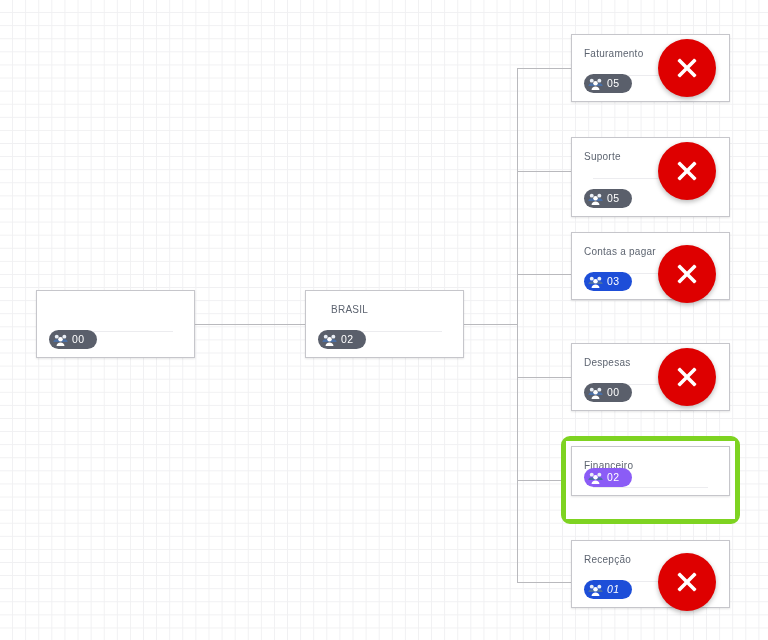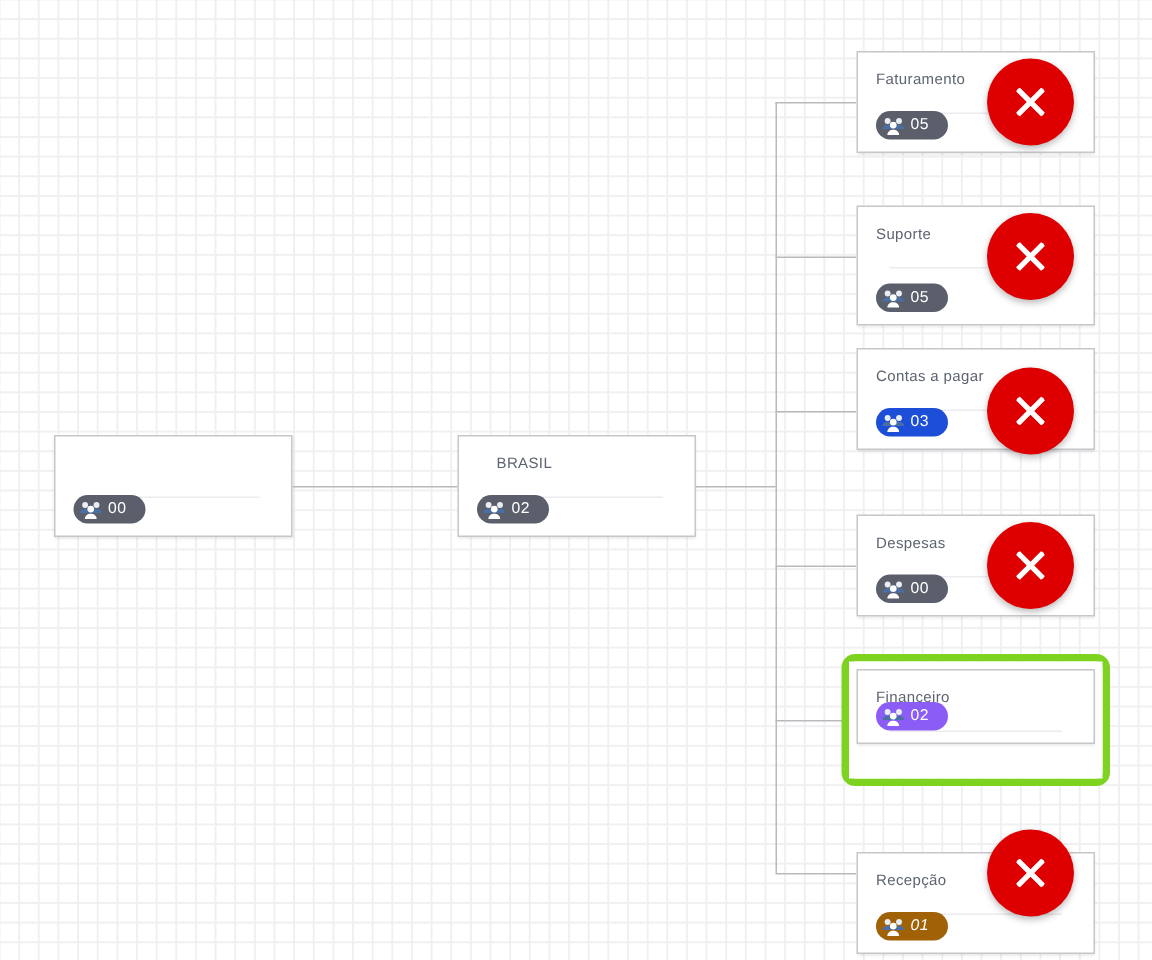--- a/index.html
+++ b/index.html
@@ -292,25 +292,25 @@
                 <circle cx="12.1" cy="3.4" r="2.1" fill="#e9eef5"></circle>
                 <path d="M8.5 9.2c0-2 1.7-3.1 3.6-3.1s3.6 1.1 3.6 3.1z" fill="#4a6fa5"></path>
                 <circle cx="8" cy="6.3" r="2.4" fill="#ffffff"></circle>
                 <path d="M3.8 13.4c0-2.4 1.9-3.8 4.2-3.8s4.2 1.4 4.2 3.8z" fill="#ffffff"></path>
               </svg>
             </span>
             <span class="badge-count" style="color: rgb(255, 255, 255);">02</span>
           </div>
         </div>
       </div>
-      <div class="node" style="left: 571px; top: 568px; width: 159px; height: 68px; border-color: rgb(198, 198, 203); background: rgb(255, 255, 255);">
+      <div class="node" style="left: 571px; top: 540px; width: 159px; height: 68px; border-color: rgb(198, 198, 203); background: rgb(255, 255, 255);">
         <div class="node-inner">
           <div class="node-title" style="color: rgb(93, 100, 112);">Recepção</div>
           <div class="node-divider"></div>
-          <div class="badge" style="background: #a16207; font-style: italic;">
+          <div class="badge" style="background: #1d4ed8; font-style: italic;">
             <span style="display: flex;">
               <svg class="badge-icon" viewBox="0 0 16 14" xmlns="http://www.w3.org/2000/svg">
                 <circle cx="4" cy="3.4" r="2.1" fill="#e9eef5"></circle>
                 <path d="M0.4 9.2c0-2 1.7-3.1 3.6-3.1s3.6 1.1 3.6 3.1z" fill="#4a6fa5"></path>
                 <circle cx="12.1" cy="3.4" r="2.1" fill="#e9eef5"></circle>
                 <path d="M8.5 9.2c0-2 1.7-3.1 3.6-3.1s3.6 1.1 3.6 3.1z" fill="#4a6fa5"></path>
                 <circle cx="8" cy="6.3" r="2.4" fill="#ffffff"></circle>
                 <path d="M3.8 13.4c0-2.4 1.9-3.8 4.2-3.8s4.2 1.4 4.2 3.8z" fill="#ffffff"></path>
               </svg>
             </span>

